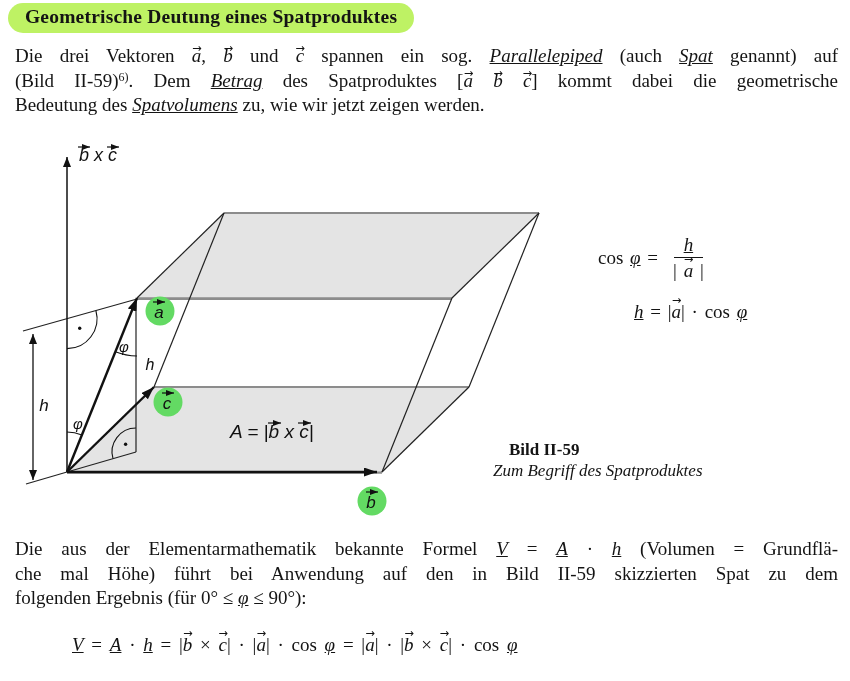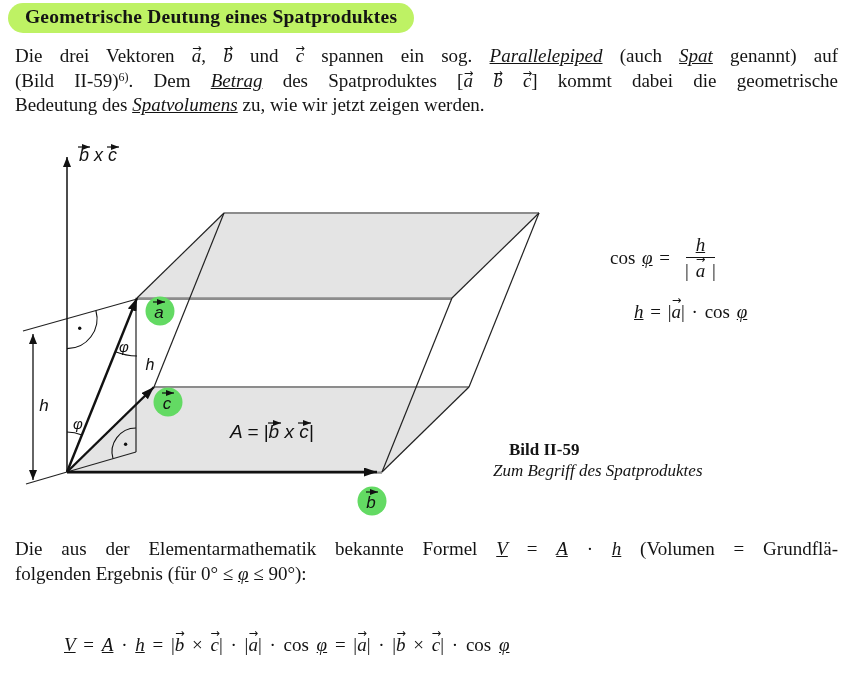--- a/index.html
+++ b/index.html
@@ -113,32 +113,33 @@
   <text class="flab" x="44" y="411" font-size="17" text-anchor="middle">h</text>
   <text class="flab" x="150" y="370" font-size="16" text-anchor="middle">h</text>
   <text class="flab" x="78" y="429" font-size="15" text-anchor="middle">φ</text>
   <text class="flab" x="124" y="352" font-size="15" text-anchor="middle">φ</text>
 
   <text class="flab" x="230" y="438" font-size="19">A = |b x c|</text>
   <line x1="268" y1="423" x2="281" y2="423" stroke="#111" stroke-width="1.2" marker-end="url(#arrT)"></line>
   <line x1="298" y1="423" x2="311" y2="423" stroke="#111" stroke-width="1.2" marker-end="url(#arrT)"></line>
 </svg>
 
-<div class="abs fm cosrow" style="left:598px;top:234px;margin-left:12px;">
+<div class="abs fm cosrow" style="left:598px;top:234px;">
   <span>cos <span class="it">φ</span> =</span>
   <span class="frac">
     <span class="num"><span class="it">h</span></span>
     <span class="den">| <span class="vec">a</span> |</span>
   </span>
 </div>
 <div class="abs fm" style="left:634px;top:301px;"><span class="it">h</span> = |<span class="vec">a</span>| · cos <span class="it">φ</span></div>
 
 <div class="abs" style="left:493px;top:440px;">
   <div class="cap-title">Bild II-59</div>
   <div class="cap-sub">Zum Begriff des Spatproduktes</div>
 </div>
 
 <div class="abs para" style="top:537px;">
   <div class="jline">Die aus der Elementarmathematik bekannte Formel <span class="it">V</span> = <span class="it">A</span> · <span class="it">h</span> (Volumen = Grundflä-</div>
+  <div class="jline">che mal Höhe) führt bei Anwendung auf den in Bild II-59 skizzierten Spat zu dem</div>
   <div class="jline jl-last">folgenden Ergebnis (für 0° ≤ <span class="it">φ</span> ≤ 90°):</div>
 </div>
 
-<div class="abs final-fm" style="left:64px;top:634px;"><span class="it">V</span> = <span class="it">A</span> · <span class="it">h</span> = |<span class="vec">b</span> × <span class="vec">c</span>| · |<span class="vec">a</span>| · cos <span class="it">φ</span> = |<span class="vec">a</span>| · |<span class="vec">b</span> × <span class="vec">c</span>| · cos <span class="it">φ</span></div>
+<div class="abs final-fm" style="left:72px;top:634px;"><span class="it">V</span> = <span class="it">A</span> · <span class="it">h</span> = |<span class="vec">b</span> × <span class="vec">c</span>| · |<span class="vec">a</span>| · cos <span class="it">φ</span> = |<span class="vec">a</span>| · |<span class="vec">b</span> × <span class="vec">c</span>| · cos <span class="it">φ</span></div>
 
 </body></html>

